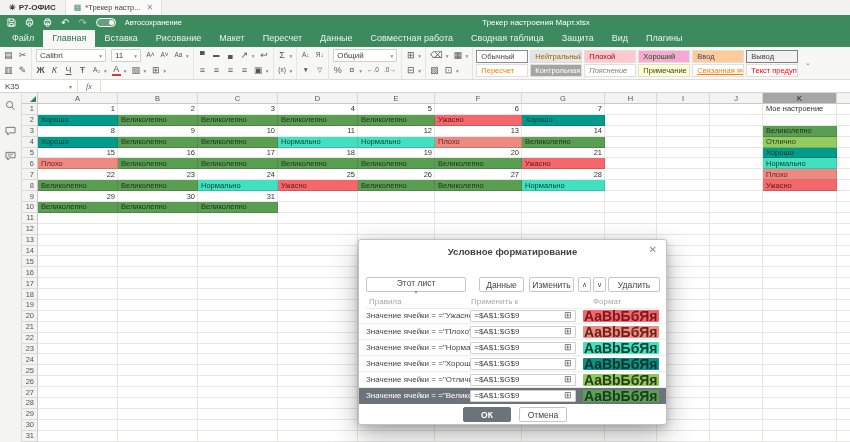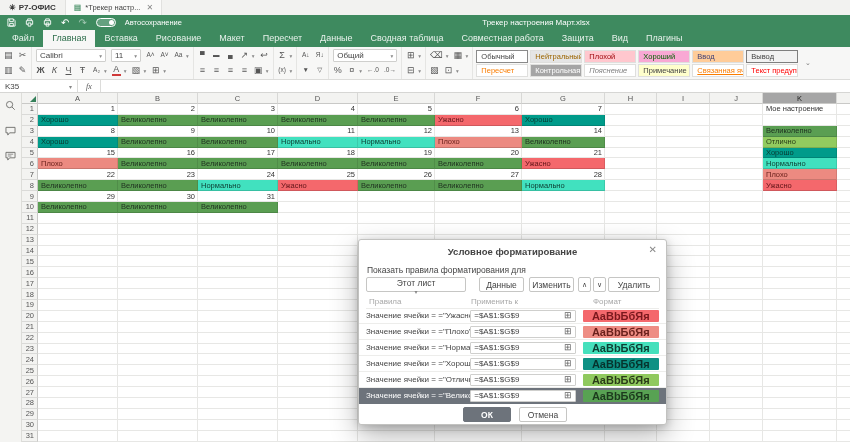--- a/index.html
+++ b/index.html
@@ -106,21 +106,21 @@
   .lsthead .h1{width:102px;}
   .lsthead .h2{width:122px;}
   .rules{position:absolute;left:0;right:0;top:68px;}
   .rule{height:16px;display:flex;align-items:center;padding:0 7px;border-bottom:1px solid #ededeb;box-sizing:border-box;}
   .rule-text{width:105px;font-size:8px;white-space:nowrap;overflow:hidden;}
   .rule-range{width:106px;height:12px;border:1px solid #cfcfcd;background:#fff;border-radius:1px;
               display:flex;align-items:center;justify-content:space-between;padding:0 3px;
               font-size:8px;color:#444;box-sizing:border-box;}
   .rule-range .gr{font-size:9px;color:#666;line-height:1;}
   .rule-chip{margin-left:7px;width:77px;height:12px;display:flex;align-items:center;justify-content:center;
-             font-size:11px;font-weight:bold;border-radius:1px;}
+             font-size:14px;font-weight:bold;border-radius:1px;}
   .rule.selected{background:#6d737b;border-bottom-color:#6d737b;}
   .rule.selected .rule-text{color:#fff;}
   .dfoot{position:absolute;top:167px;height:15px;box-sizing:border-box;}
   .b-ok{left:104px;width:48px;background:#6d737b;color:#fff;border-color:#6d737b;font-weight:bold;}
   .b-cancel{left:160px;width:48px;}
 </style>
 </head>
 <body>
 
 <div id="root">
@@ -163,22 +163,22 @@
   </div>
 
   <div class="menubar" id="menu-tabs">
       <div class="menu-tab">Файл</div>
       <div class="menu-tab active">Главная</div>
       <div class="menu-tab">Вставка</div>
       <div class="menu-tab">Рисование</div>
       <div class="menu-tab">Макет</div>
       <div class="menu-tab">Пересчет</div>
       <div class="menu-tab">Данные</div>
+      <div class="menu-tab">Совместная работа</div>
       <div class="menu-tab">Сводная таблица</div>
-      <div class="menu-tab">Совместная работа</div>
       <div class="menu-tab">Защита</div>
       <div class="menu-tab">Вид</div>
       <div class="menu-tab">Плагины</div>
     </div>
 
   <div class="ribbon" id="ribbon">
       <div class="rgroup">
         <div class="rrow">
           <span class="ric ">▤</span>
           <span class="ric ">✂</span>
@@ -761,21 +761,20 @@
           <div class="cell"></div>
           <div class="cell"></div>
           <div class="cell"></div>
         </div>
     </div>
   </div>
 
   <div class="dlg">
     <div class="dlg-title">Условное форматирование</div>
     <span class="dlg-close">✕</span>
-    <div class="dlg-label">Показать правила форматирования для</div>
 
     <div class="dctl dsel">
       <span>Этот лист</span>
       <span class="dd">▾</span>
     </div>
     <div class="dctl dbtn b-new">Данные</div>
     <div class="dctl dbtn b-edit">Изменить</div>
     <div class="dctl dbtn b-up">∧</div>
     <div class="dctl dbtn b-down">∨</div>
     <div class="dctl dbtn b-del">Удалить</div>

